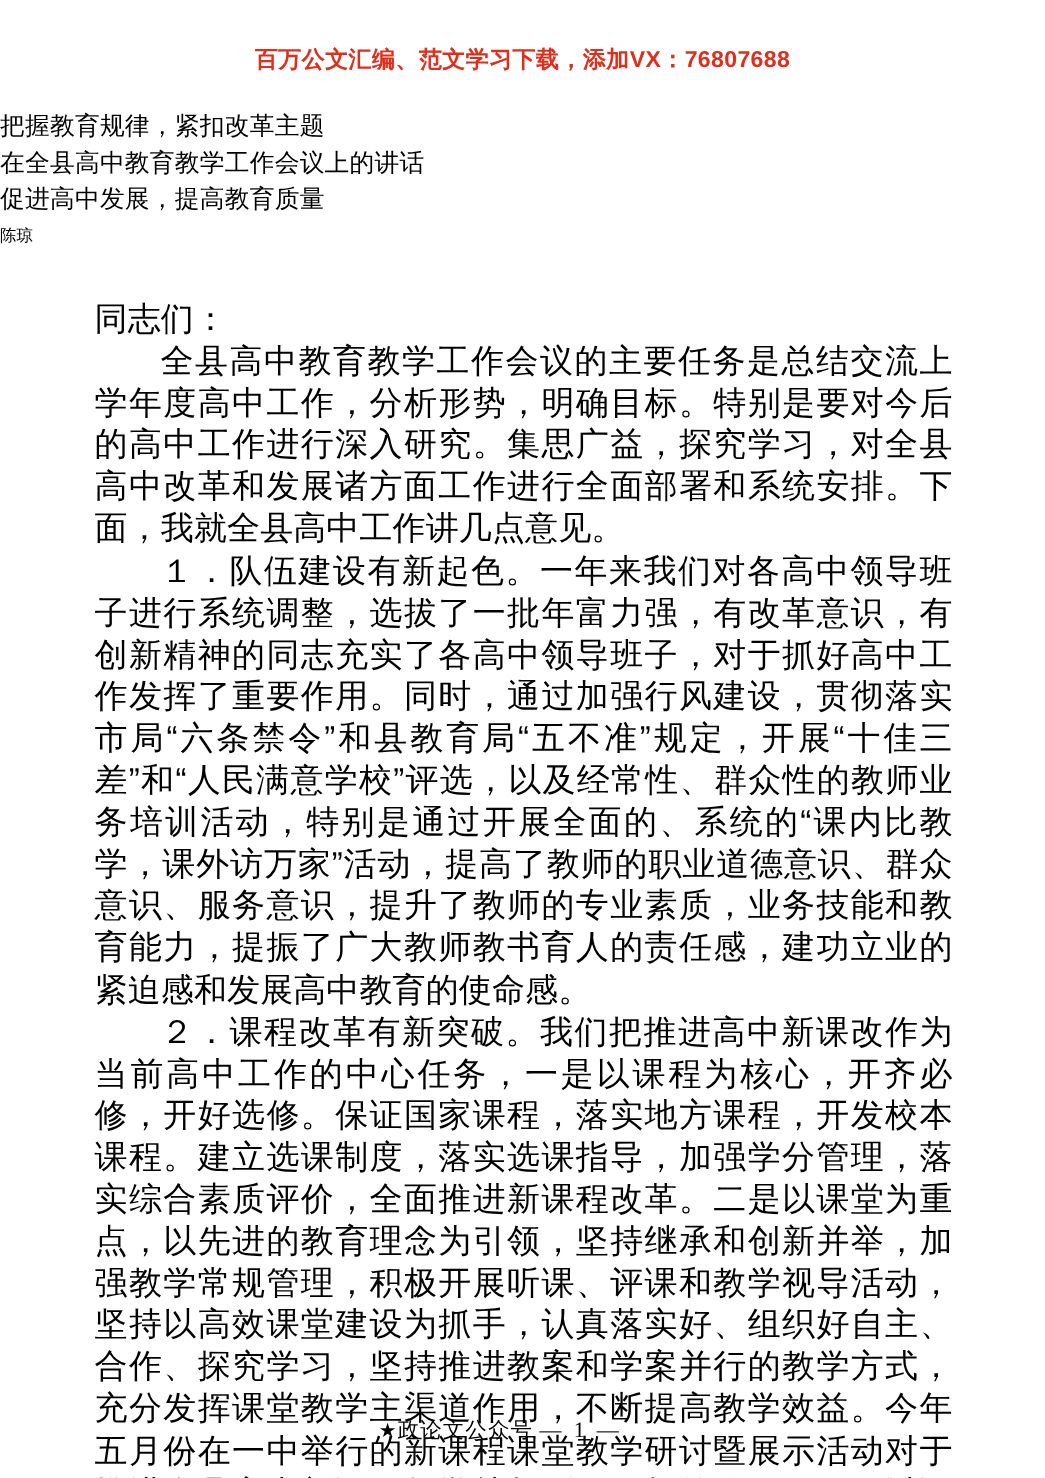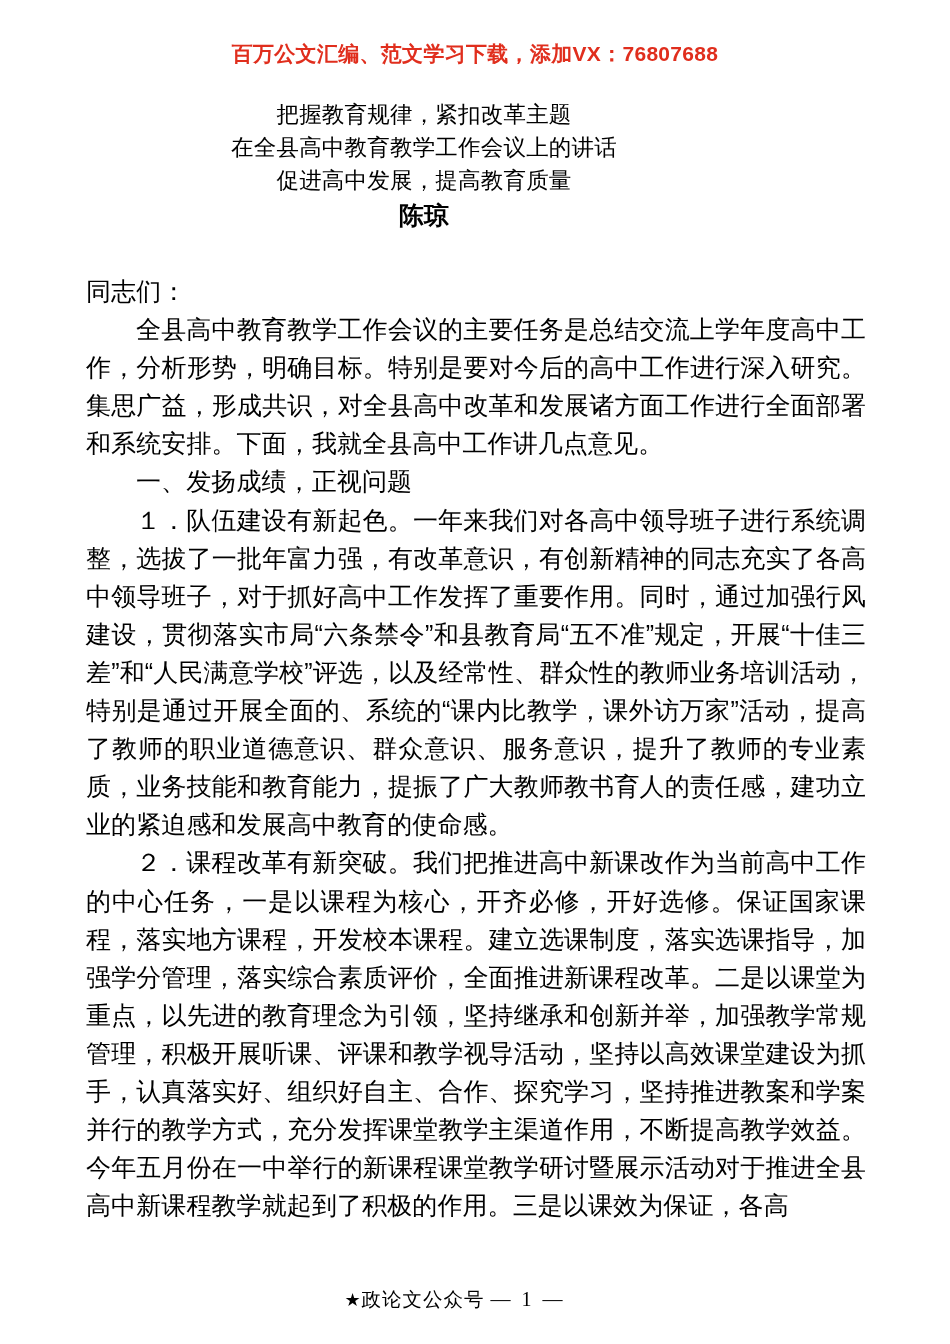--- a/index.html
+++ b/index.html
@@ -33,44 +33,43 @@
     letter-spacing: 0.3px;
     white-space: nowrap;
   }
 
   
   .title-block {
     position: absolute;
     top: 98px;
     left: 0;
     width: 848px;
-    text-align: center;
   }
   .title-line {
     font-size: 22.5px;
     line-height: 33px;
     font-weight: 400;
     letter-spacing: 0.2px;
     white-space: nowrap;
   }
   .author-line {
-    font-size: 25px;
+    font-size: 15px;
     line-height: 36px;
-    font-weight: 700;
+    font-weight: 400;
   }
 
   
   .body-block {
     position: absolute;
     top: 272px;
     left: 86px;
     width: 780px;
   }
   .para {
-    font-size: 25px;
+    font-size: 30px;
     line-height: 38.1px;
     text-align: justify;
     text-justify: inter-ideograph;
     letter-spacing: 0.1px;
     margin: 0;
     word-break: break-all;
   }
   .para.indent {
     text-indent: 2em;
   }
@@ -110,23 +109,22 @@
     <div class="title-line">把握教育规律，紧扣改革主题</div>
     <div class="title-line">在全县高中教育教学工作会议上的讲话</div>
     <div class="title-line">促进高中发展，提高教育质量</div>
     <div class="author-line">陈琼</div>
   </div>
 
   <div class="body-block">
 
     <p class="para">同志们：</p>
 
-    <p class="para indent">全县高中教育教学工作会议的主要任务是总结交流上学年度高中工作，分析形势，明确目标。特别是要对今后的高中工作进行深入研究。集思广益，形成共识，对全县高中改革和发展诸方面工作进行全面部署和系统安排。下面，我就全县高中工作讲几点意见。</p>
+    <p class="para indent">全县高中教育教学工作会议的主要任务是总结交流上学年度高中工作，分析形势，明确目标。特别是要对今后的高中工作进行深入研究。集思广益，探究学习，对全县高中改革和发展诸方面工作进行全面部署和系统安排。下面，我就全县高中工作讲几点意见。</p>
 
-    <p class="para indent">一、发扬成绩，正视问题</p>
 
 
     <p class="para indent"><span class="bold">１．队伍建设有新起色。</span><span>一年来我们对各高中领导班子进行系统调整，选拔了一批年富力强，有改革意识，有创新精神的同志充实了各高中领导班子，对于抓好高中工作发挥了重要作用。同时，通过加强行风建设，贯彻落实市局“六条禁令”和县教育局“五不准”规定，开展“十佳三差”和“人民满意学校”评选，以及经常性、群众性的教师业务培训活动，特别是通过开展全面的、系统的“课内比教学，课外访万家”活动，提高了教师的职业道德意识、群众意识、服务意识，提升了教师的专业素质，业务技能和教育能力，提振了广大教师教书育人的责任感，建功立业的紧迫感和发展高中教育的使命感。</span></p>
 
     <p class="para indent"><span class="bold">２．课程改革有新突破。</span><span>我们把推进高中新课改作为当前高中工作的中心任务，</span><span class="bold">一是以课程为核心，开齐必修，开好选修。</span><span>保证国家课程，落实地方课程，开发校本课程。建立选课制度，落实选课指导，加强学分管理，落实综合素质评价，全面推进新课程改革。</span><span class="bold">二是以课堂为重点，以先进的教育理念为引领，坚持继承和创新并举，加强教学常规管理，积极开展听课、评课和教学视导活动，坚持以高效课堂建设为抓手，认真落实好、组织好自主、合作、探究学习，坚持推进教案和学案并行的教学方式，充分发挥课堂教学主渠道作用，不断提高教学效益。</span><span>今年五月份在一中举行的新课程课堂教学研讨暨展示活动对于推进全县高中新课程教学就起到了积极的作用。</span><span class="bold">三是以课效为保证，各高</span></p>
 
   </div>
 
   <div class="footer">
     <span class="footer-inner"><span class="footer-star">★</span><span class="footer-brand">政论文公众号</span>&nbsp;<span class="footer-pageno">— 1 —</span></span>

